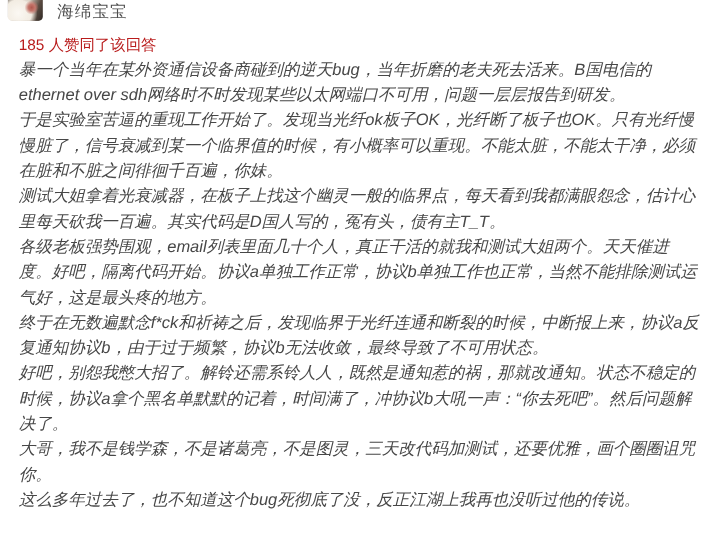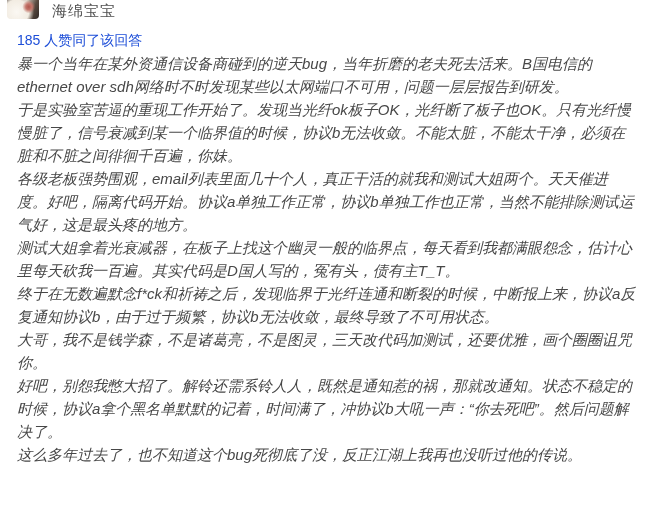--- a/index.html
+++ b/index.html
@@ -32,21 +32,21 @@
   .author-name {
     font-size: 15px;
     line-height: 20px;
     color: #4f4f4f;
     letter-spacing: 1px;
   }
   .vote-line {
     margin: 9px 15px 0 17px;
     font-size: 14px;
     line-height: 18px;
-    color: #1d4ed8;
+    color: #b91c1c;
   }
   .body {
     margin: 3px 15px 0 17px;
     font-size: 15px;
     line-height: 23px;
     color: #474747;
     text-align: left;
   }
   .body p { margin: 0; padding: 0; font-style: italic; }
 </style>
@@ -57,22 +57,22 @@
 
   <div class="header">
     <div class="avatar"></div>
     <span class="author-name">海绵宝宝</span>
   </div>
 
   <div class="vote-line">185 人赞同了该回答</div>
 
   <div class="body">
     <p>暴一个当年在某外资通信设备商碰到的逆天bug，当年折磨的老夫死去活来。B国电信的ethernet over sdh网络时不时发现某些以太网端口不可用，问题一层层报告到研发。</p>
-    <p>于是实验室苦逼的重现工作开始了。发现当光纤ok板子OK，光纤断了板子也OK。只有光纤慢慢脏了，信号衰减到某一个临界值的时候，协议b无法收敛。不能太脏，不能太干净，必须在脏和不脏之间徘徊千百遍，你妹。</p>
+    <p>于是实验室苦逼的重现工作开始了。发现当光纤ok板子OK，光纤断了板子也OK。只有光纤慢慢脏了，信号衰减到某一个临界值的时候，有小概率可以重现。不能太脏，不能太干净，必须在脏和不脏之间徘徊千百遍，你妹。</p>
+    <p>测试大姐拿着光衰减器，在板子上找这个幽灵一般的临界点，每天看到我都满眼怨念，估计心里每天砍我一百遍。其实代码是D国人写的，冤有头，债有主T_T。</p>
     <p>各级老板强势围观，email列表里面几十个人，真正干活的就我和测试大姐两个。天天催进度。好吧，隔离代码开始。协议a单独工作正常，协议b单独工作也正常，当然不能排除测试运气好，这是最头疼的地方。</p>
-    <p>测试大姐拿着光衰减器，在板子上找这个幽灵一般的临界点，每天看到我都满眼怨念，估计心里每天砍我一百遍。其实代码是D国人写的，冤有头，债有主T_T。</p>
     <p>终于在无数遍默念f*ck和祈祷之后，发现临界于光纤连通和断裂的时候，中断报上来，协议a反复通知协议b，由于过于频繁，协议b无法收敛，最终导致了不可用状态。</p>
+    <p>好吧，别怨我憋大招了。解铃还需系铃人人，既然是通知惹的祸，那就改通知。状态不稳定的时候，协议a拿个黑名单默默的记着，时间满了，冲协议b大吼一声：“你去死吧”。然后问题解决了。</p>
     <p>大哥，我不是钱学森，不是诸葛亮，不是图灵，三天改代码加测试，还要优雅，画个圈圈诅咒你。</p>
-    <p>好吧，别怨我憋大招了。解铃还需系铃人人，既然是通知惹的祸，那就改通知。状态不稳定的时候，协议a拿个黑名单默默的记着，时间满了，冲协议b大吼一声：“你去死吧”。然后问题解决了。</p>
     <p>这么多年过去了，也不知道这个bug死彻底了没，反正江湖上我再也没听过他的传说。</p>
   </div>
 
 </div>
 
 </body></html>

